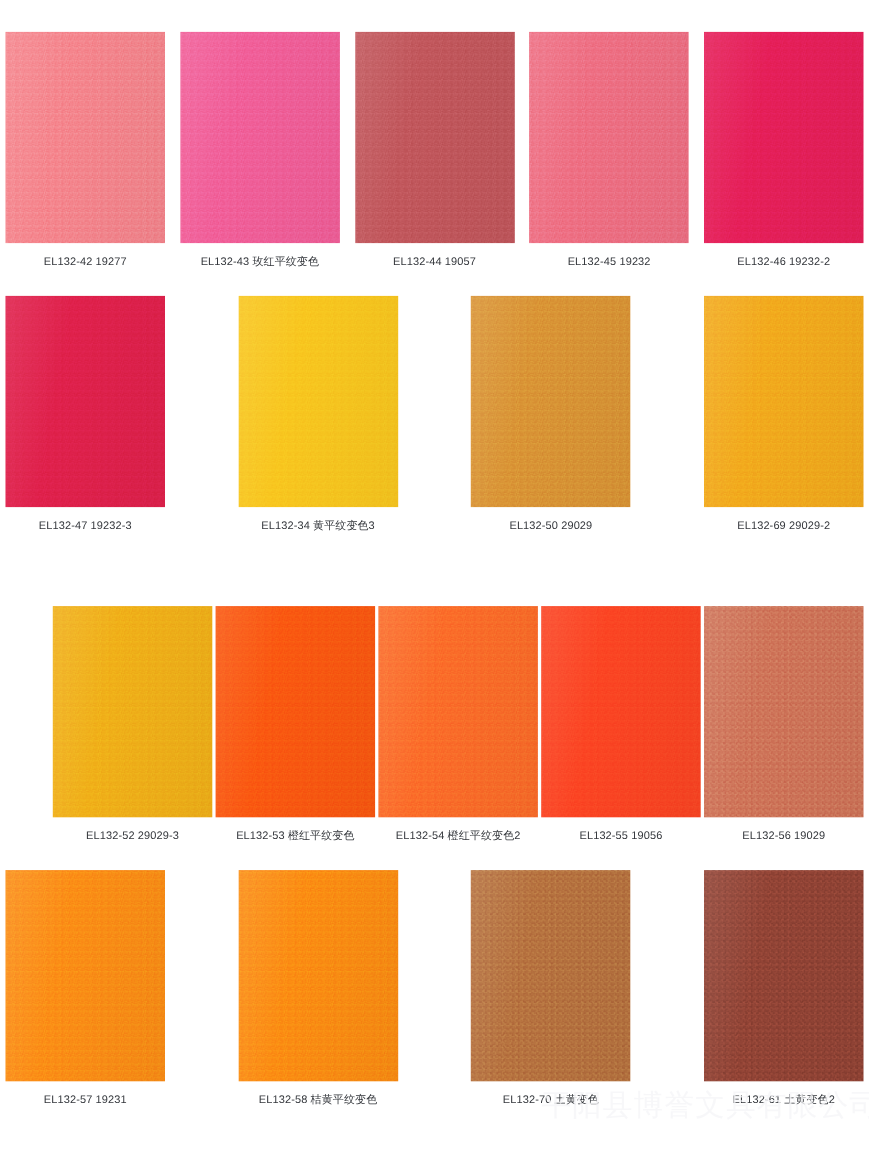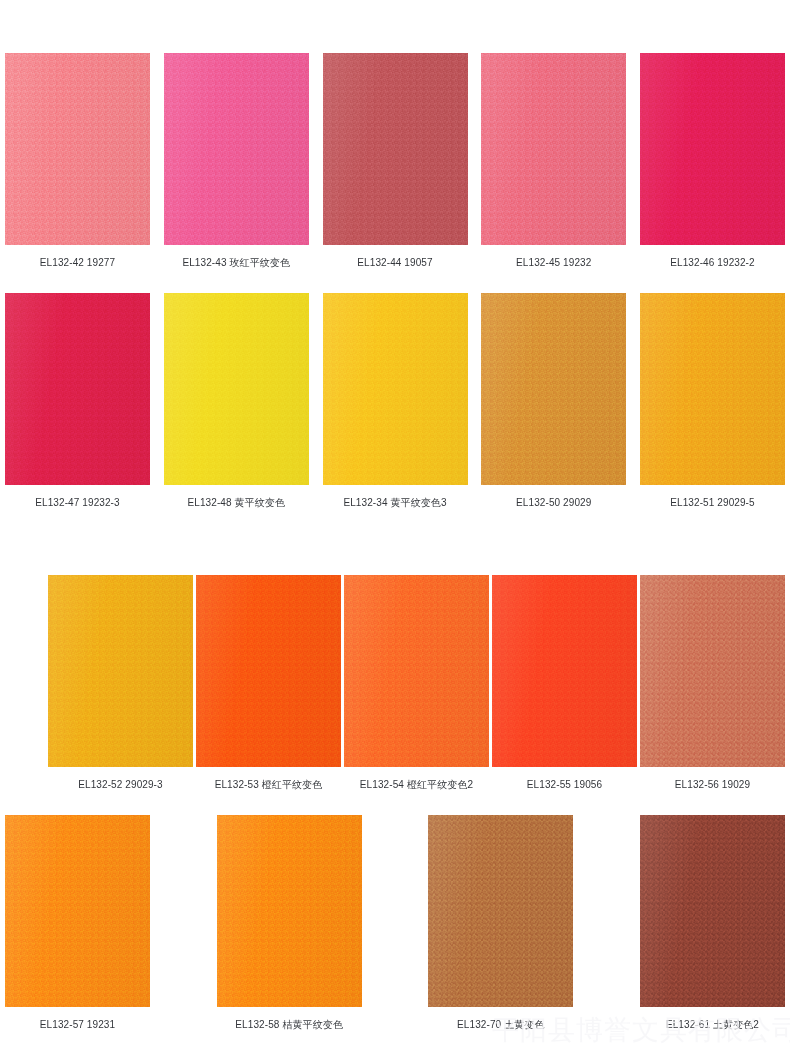--- a/index.html
+++ b/index.html
@@ -79,21 +79,21 @@
   .swatch-label {
     margin-top: 12px;
     font-size: 10px;
     line-height: 12px;
     color: #33363b;
     text-align: center;
     white-space: nowrap;
     letter-spacing: 0.1px;
   }
 
-  #row-1 { margin-top: 53px; }
+  #row-1 { margin-top: 29px; }
   #row-2 { margin-top: 24px; gap: 13px; }
   #row-3 { margin-top: 66px; padding-left: 48px; }
   #row-4 { margin-top: 24px; justify-content: space-between; }
 
   .watermark-company {
     position: absolute;
     left: 492px;
     top: 962px;
     font-size: 27px;
     line-height: 30px;
@@ -133,34 +133,30 @@
         <div class="swatch-label">EL132-46 19232-2</div>
       </div>
     </div>
 
     <div class="swatch-row" id="row-2">
       <div class="swatch-cell">
         <div class="swatch-chip" style="background-color: rgb(223, 32, 74);"></div>
         <div class="swatch-label">EL132-47 19232-3</div>
       </div>
       <div class="swatch-cell">
-        <div class="swatch-chip" style="background-color: rgb(242, 220, 34);"></div>
-        <div class="swatch-label">EL132-48 黄平纹变色</div>
-      </div>
-      <div class="swatch-cell">
         <div class="swatch-chip" style="background-color: rgb(248, 197, 30);"></div>
         <div class="swatch-label">EL132-34 黄平纹变色3</div>
       </div>
       <div class="swatch-cell">
         <div class="swatch-chip" style="background-color: rgb(217, 146, 52);"></div>
         <div class="swatch-label">EL132-50 29029</div>
       </div>
       <div class="swatch-cell">
         <div class="swatch-chip" style="background-color: rgb(242, 168, 28);"></div>
-        <div class="swatch-label">EL132-51 29029-5</div>
+        <div class="swatch-label">EL132-69 29029-2</div>
       </div>
     </div>
 
   </div>
 
   <div class="section">
 
     <div class="swatch-row" id="row-3">
       <div class="swatch-cell">
         <div class="swatch-chip" style="background-color: rgb(240, 174, 24);"></div>

